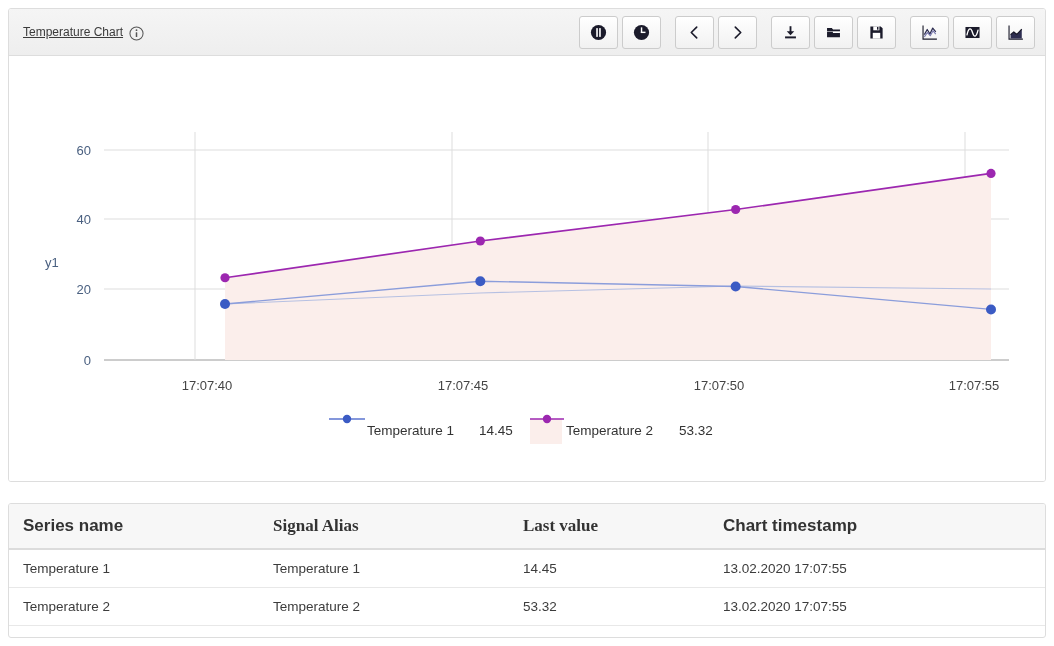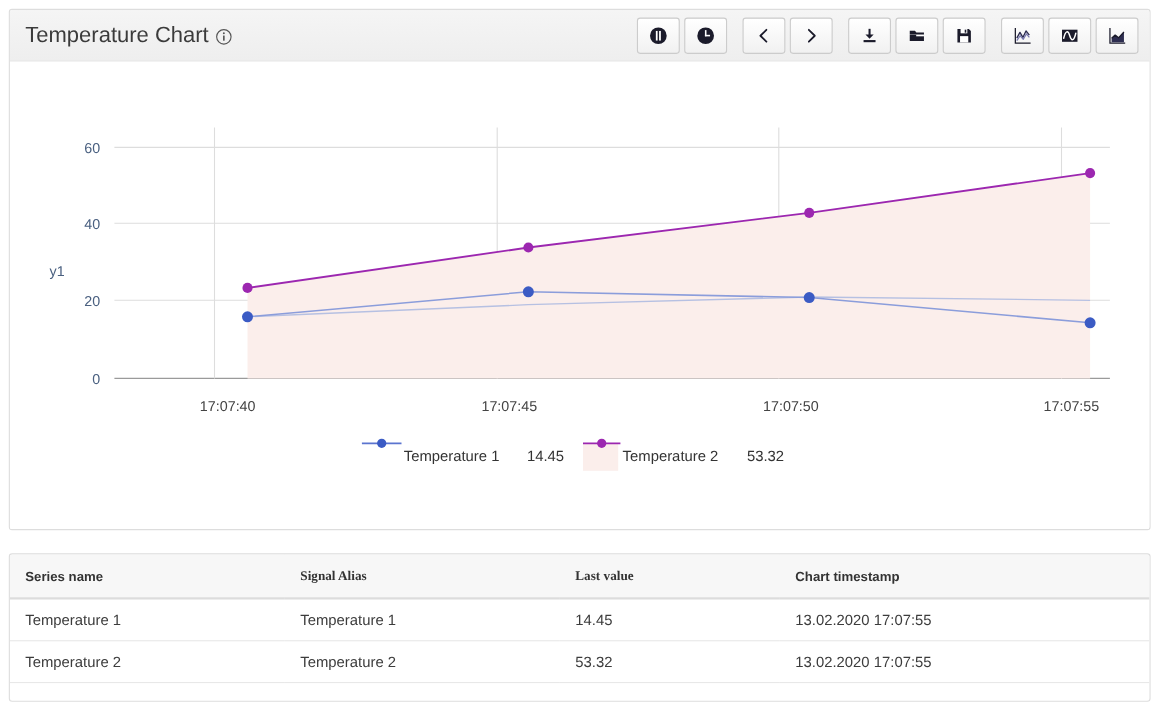--- a/index.html
+++ b/index.html
@@ -32,26 +32,27 @@
   .panel-header {
     height: 47px;
     background: linear-gradient(to bottom, #f5f5f5 0%, #eeeeee 100%);
     border-bottom: 1px solid #dddddd;
     display: flex;
     align-items: center;
     justify-content: space-between;
     padding: 0 10px 0 14px;
   }
   .panel-title {
-    font-size: 20px;
+    font-size: 12px;
     color: #3b3b3b;
     display: flex;
     align-items: center;
     gap: 6px;
     white-space: nowrap;
+    text-decoration: underline;
   }
   .info-icon {
     display: inline-flex;
     align-items: center;
     justify-content: center;
     width: 15px; height: 15px;
     position: relative; top: 1px;
   }
 
   
@@ -72,20 +73,21 @@
     padding: 0;
   }
   .tbtn svg { display: block; }
 
   
   .chart-body {
     position: relative;
     width: 100%;
     height: 425px;
     background: #ffffff;
+    margin-top: 16px;
   }
   .chart-svg { display: block; }
 
   
   .table-panel {
     position: absolute;
     left: 8px; top: 503px;
     width: 1038px; height: 135px;
     overflow: hidden;
   }
@@ -94,21 +96,21 @@
     border-collapse: collapse;
     font-size: 13.5px;
   }
   table.stats thead th {
     background: #f7f7f7;
     text-align: left;
     font-weight: bold;
     color: #333333;
     padding: 12px 14px;
     border-bottom: 2px solid #dcdcdc;
-    font-size: 12px;
+    font-size: 17px;
     white-space: nowrap;
   }
   table.stats tbody td {
     padding: 11px 14px;
     color: #3c3c3c;
     border-bottom: 1px solid #e8e8e8;
     white-space: nowrap;
   }
   table.stats tbody tr:last-child td { border-bottom: 1px solid #e8e8e8; }
   .col-1 { width: 250px; }

